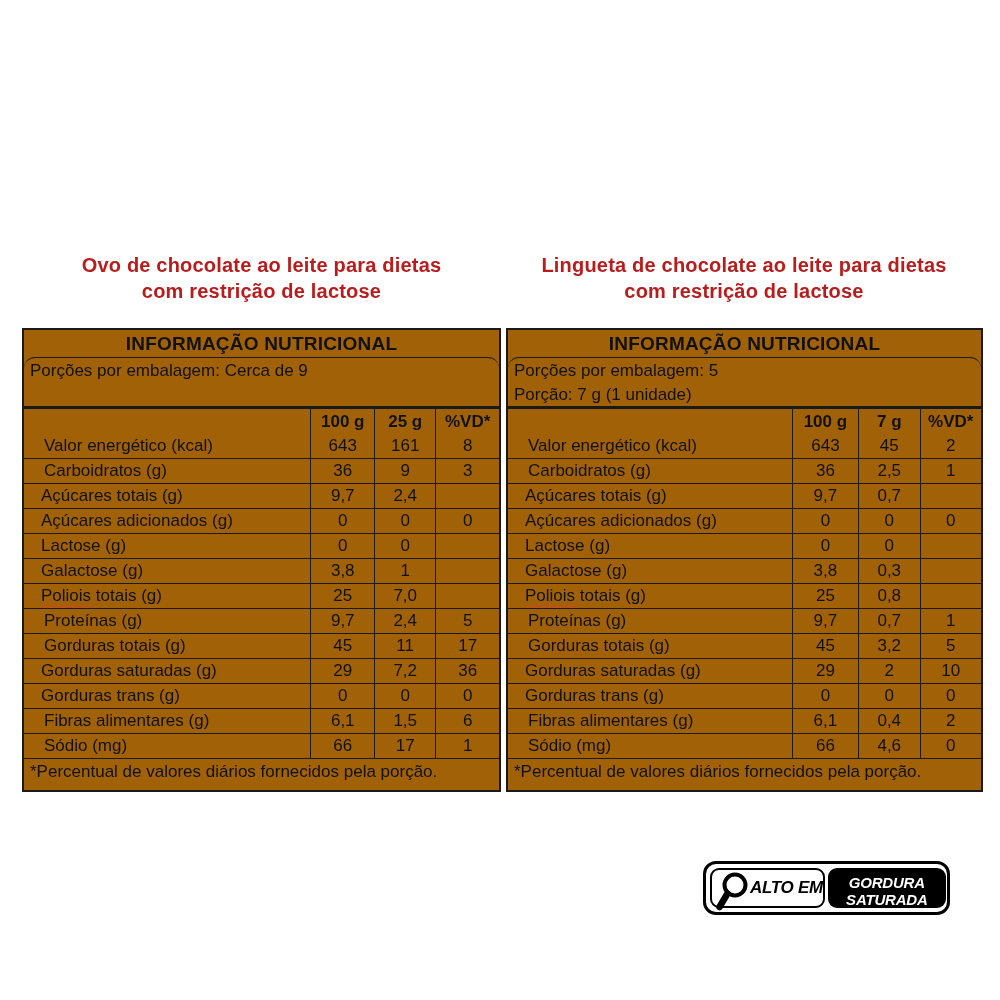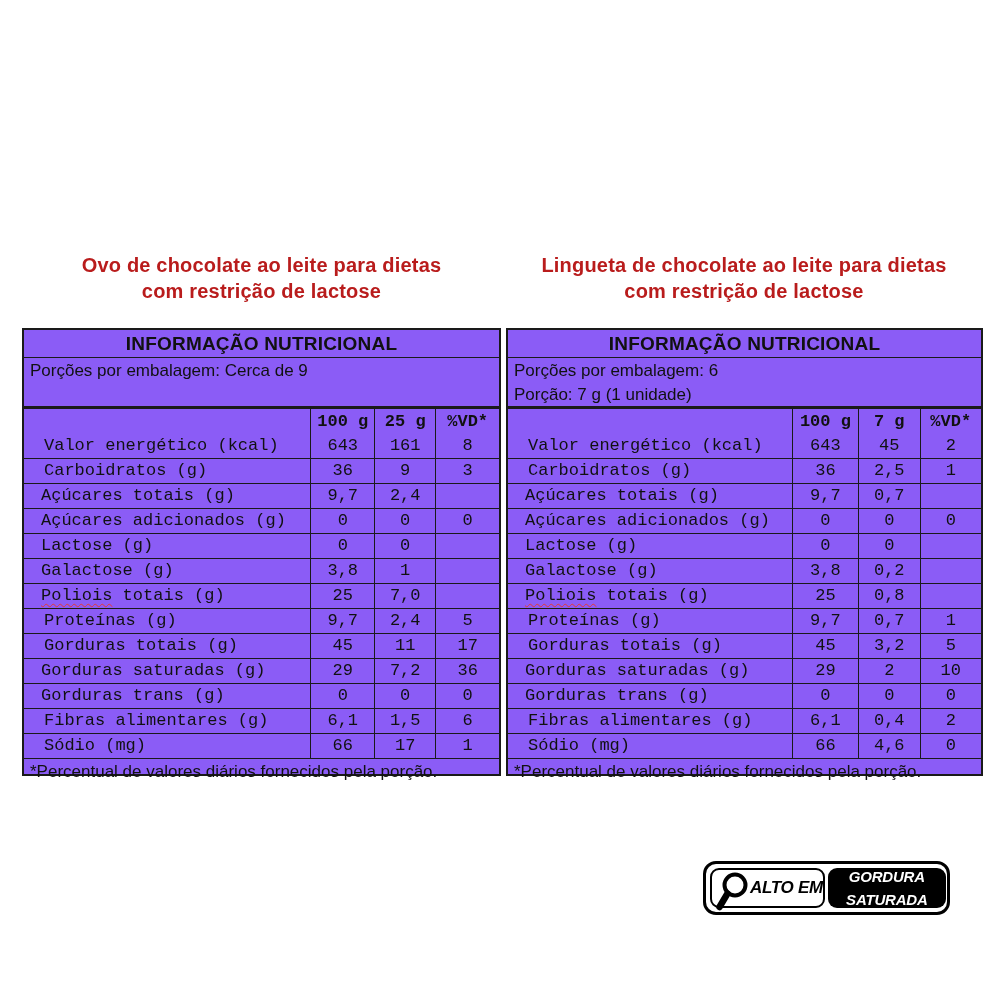--- a/index.html
+++ b/index.html
@@ -5,57 +5,57 @@
   * { margin:0; padding:0; box-sizing:border-box; }
   html,body { width:1000px; height:1000px; background:#ffffff; }
   body { position:relative; font-family:"Liberation Sans","DejaVu Sans",sans-serif; color:#111; }
 
   
   .ptitle { position:absolute; top:252px; text-align:center;
             font-weight:700; font-size:20px; line-height:26px; color:#b91c1c;
             letter-spacing:0.2px; }
 
   
-  .ntable { position:absolute; top:328px; border:2px solid #1a1a1a; background:#8b5cf6;
+  .ntable { position:absolute; top:328px; border:2px solid #1a1a1a; background:#a16207;
             font-size:17px; color:#111; }
   .trow { border-top:1px solid #1a1a1a; }
   .trow:first-child { border-top:none; }
   .title-row { height:27px; line-height:27px; text-align:center;
                font-weight:700; font-size:19px; letter-spacing:0.2px; }
-  .servings { height:49px; padding:1px 0 0 6px; }
+  .servings { height:49px; padding:1px 0 0 6px;border-radius:11px; }
   .servings div { line-height:24px; white-space:nowrap; }
   .thead { border-top:3px solid #1a1a1a; font-weight:700; }
   .thead .cell { height:25px; line-height:25px; }
-  .grid { display:grid;font-family:Liberation Mono, monospace; }
+  .grid { display:grid; }
   .t0 .grid { grid-template-columns:60.3% 13.4% 12.9% 13.4%; }
   .t1 .grid { grid-template-columns:60% 14% 13% 13%; }
   .grid .cell + .cell { border-left:1px solid #1a1a1a; }
   .drow .cell { height:24px; line-height:24px; }
   .cell.val { text-align:center; }
   .cell.label { white-space:nowrap; overflow:hidden; }
   .ind0 { padding-left:20px; }
   .ind1 { padding-left:17px; }
   .ind2 { padding-left:17px; }
-  .footnote { height:16px; line-height:26px; padding-left:6px; white-space:nowrap; }
+  .footnote { height:32px; line-height:26px; padding-left:6px; white-space:nowrap; }
   .wavy { text-decoration:underline; text-decoration-style:wavy;
           text-decoration-color:#e53935; text-decoration-thickness:1px;
           text-underline-offset:3px; }
 
   
   .badge { position:absolute; left:703px; top:861px; width:247px; height:54px;
            background:#fff; border:3px solid #000; border-radius:13px;
            display:flex; align-items:stretch; padding:4px; gap:3px;font-style:italic; }
   .badge-left { flex:1 1 auto; position:relative; border:2.5px solid #000;
                 border-radius:9px; background:#fff; display:flex; align-items:center;
                 padding-left:38px; }
   .badge-left .lens { position:absolute; left:1px; top:0; }
   .badge-prefix { font-weight:700; font-size:17px; letter-spacing:-0.3px;
                   white-space:nowrap; color:#000; }
   .badge-right { flex:0 0 118px; background:#000; color:#fff; border-radius:9px;
-                 display:flex; flex-direction:column; justify-content:space-between;
+                 display:flex; flex-direction:column; justify-content:flex-end;
                  text-align:center; font-weight:700; font-size:15px; line-height:17px;
                  letter-spacing:-0.2px; }
 </style>
 </head>
 <body>
 
 <div class="ptitle" style="left:22px;width:479px;">
   <div>Ovo de chocolate ao leite para dietas</div>
   <div>com restrição de lactose</div>
 </div>
@@ -154,21 +154,21 @@
         <div class="cell val">17</div>
         <div class="cell val">1</div>
       </div>
     </div>
   <div class="trow footnote">*Percentual de valores diários fornecidos pela porção.</div>
 </div>
 
 <div class="ntable t1" style="left:506px;width:477px;">
   <div class="trow title-row">INFORMAÇÃO NUTRICIONAL</div>
   <div class="trow servings">
-    <div>Porções por embalagem: 6</div>
+    <div>Porções por embalagem: 5</div>
     <div>Porção: 7 g (1 unidade)</div>
   </div>
   <div class="trow thead grid">
     <div class="cell label"></div>
     <div class="cell val">100 g</div>
     <div class="cell val">7 g</div>
     <div class="cell val">%VD*</div>
   </div>
   <div>
       <div class="trow drow grid">
@@ -197,21 +197,21 @@
       </div>
       <div class="trow drow grid">
         <div class="cell label ind2">Lactose (g)</div>
         <div class="cell val">0</div>
         <div class="cell val">0</div>
         <div class="cell val"></div>
       </div>
       <div class="trow drow grid">
         <div class="cell label ind2">Galactose (g)</div>
         <div class="cell val">3,8</div>
-        <div class="cell val">0,2</div>
+        <div class="cell val">0,3</div>
         <div class="cell val"></div>
       </div>
       <div class="trow drow grid">
         <div class="cell label ind1"><span class="wavy">Poliois</span> totais (g)</div>
         <div class="cell val">25</div>
         <div class="cell val">0,8</div>
         <div class="cell val"></div>
       </div>
       <div class="trow drow grid">
         <div class="cell label ind0">Proteínas (g)</div>

